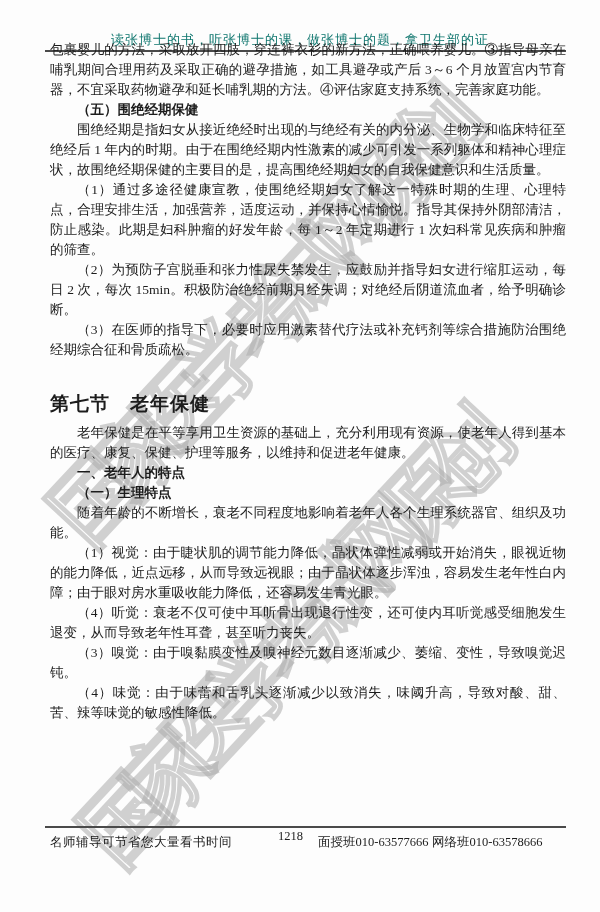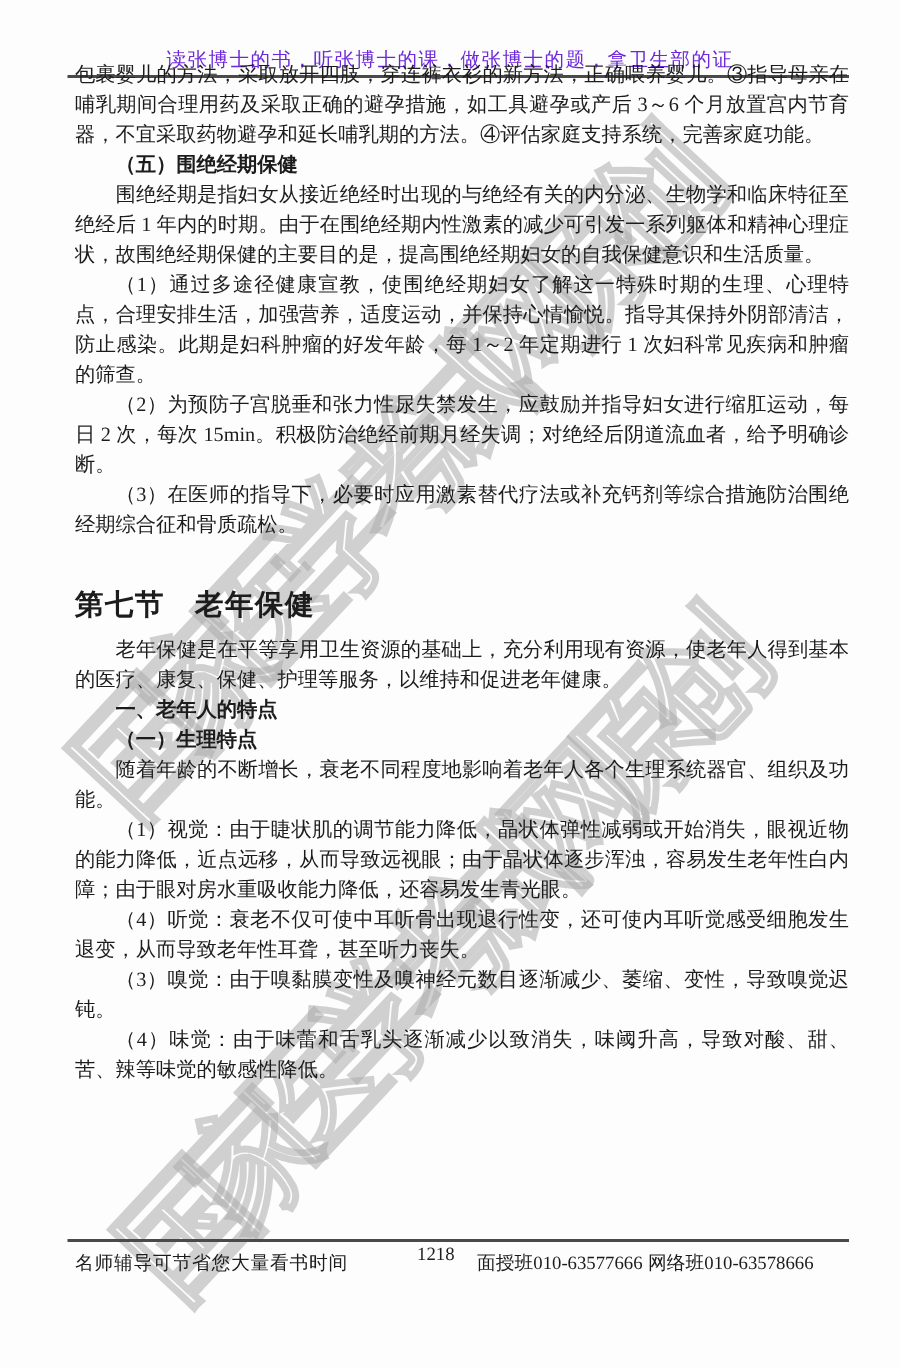--- a/index.html
+++ b/index.html
@@ -14,21 +14,21 @@
     font-family:"Liberation Sans","DejaVu Sans",sans-serif;
     font-size:85px;font-weight:bold;letter-spacing:-22px;
     color:transparent;-webkit-text-stroke:2px rgba(172,172,172,0.55);
     transform:translate(-50%,-50%) rotate(-47deg);
   }
   .wm-1{left:260px;top:322px;}
   .wm-2{left:290px;top:643px;}
   
   .header-slogan{
     position:absolute;z-index:1;top:31px;left:0;width:100%;
-    text-align:center;font-size:13px;letter-spacing:1px;color:#6d28d9;
+    text-align:center;font-size:13px;letter-spacing:1px;color:#0f766e;
   }
   .header-rule{
     position:absolute;z-index:1;top:50px;left:45px;right:34px;
     border-top:2px solid #4a4a4a;height:0;
   }
   
   .content{
     position:absolute;z-index:1;top:40px;left:50px;width:516px;
     font-size:13.5px;line-height:20px;text-align:justify;
   }

